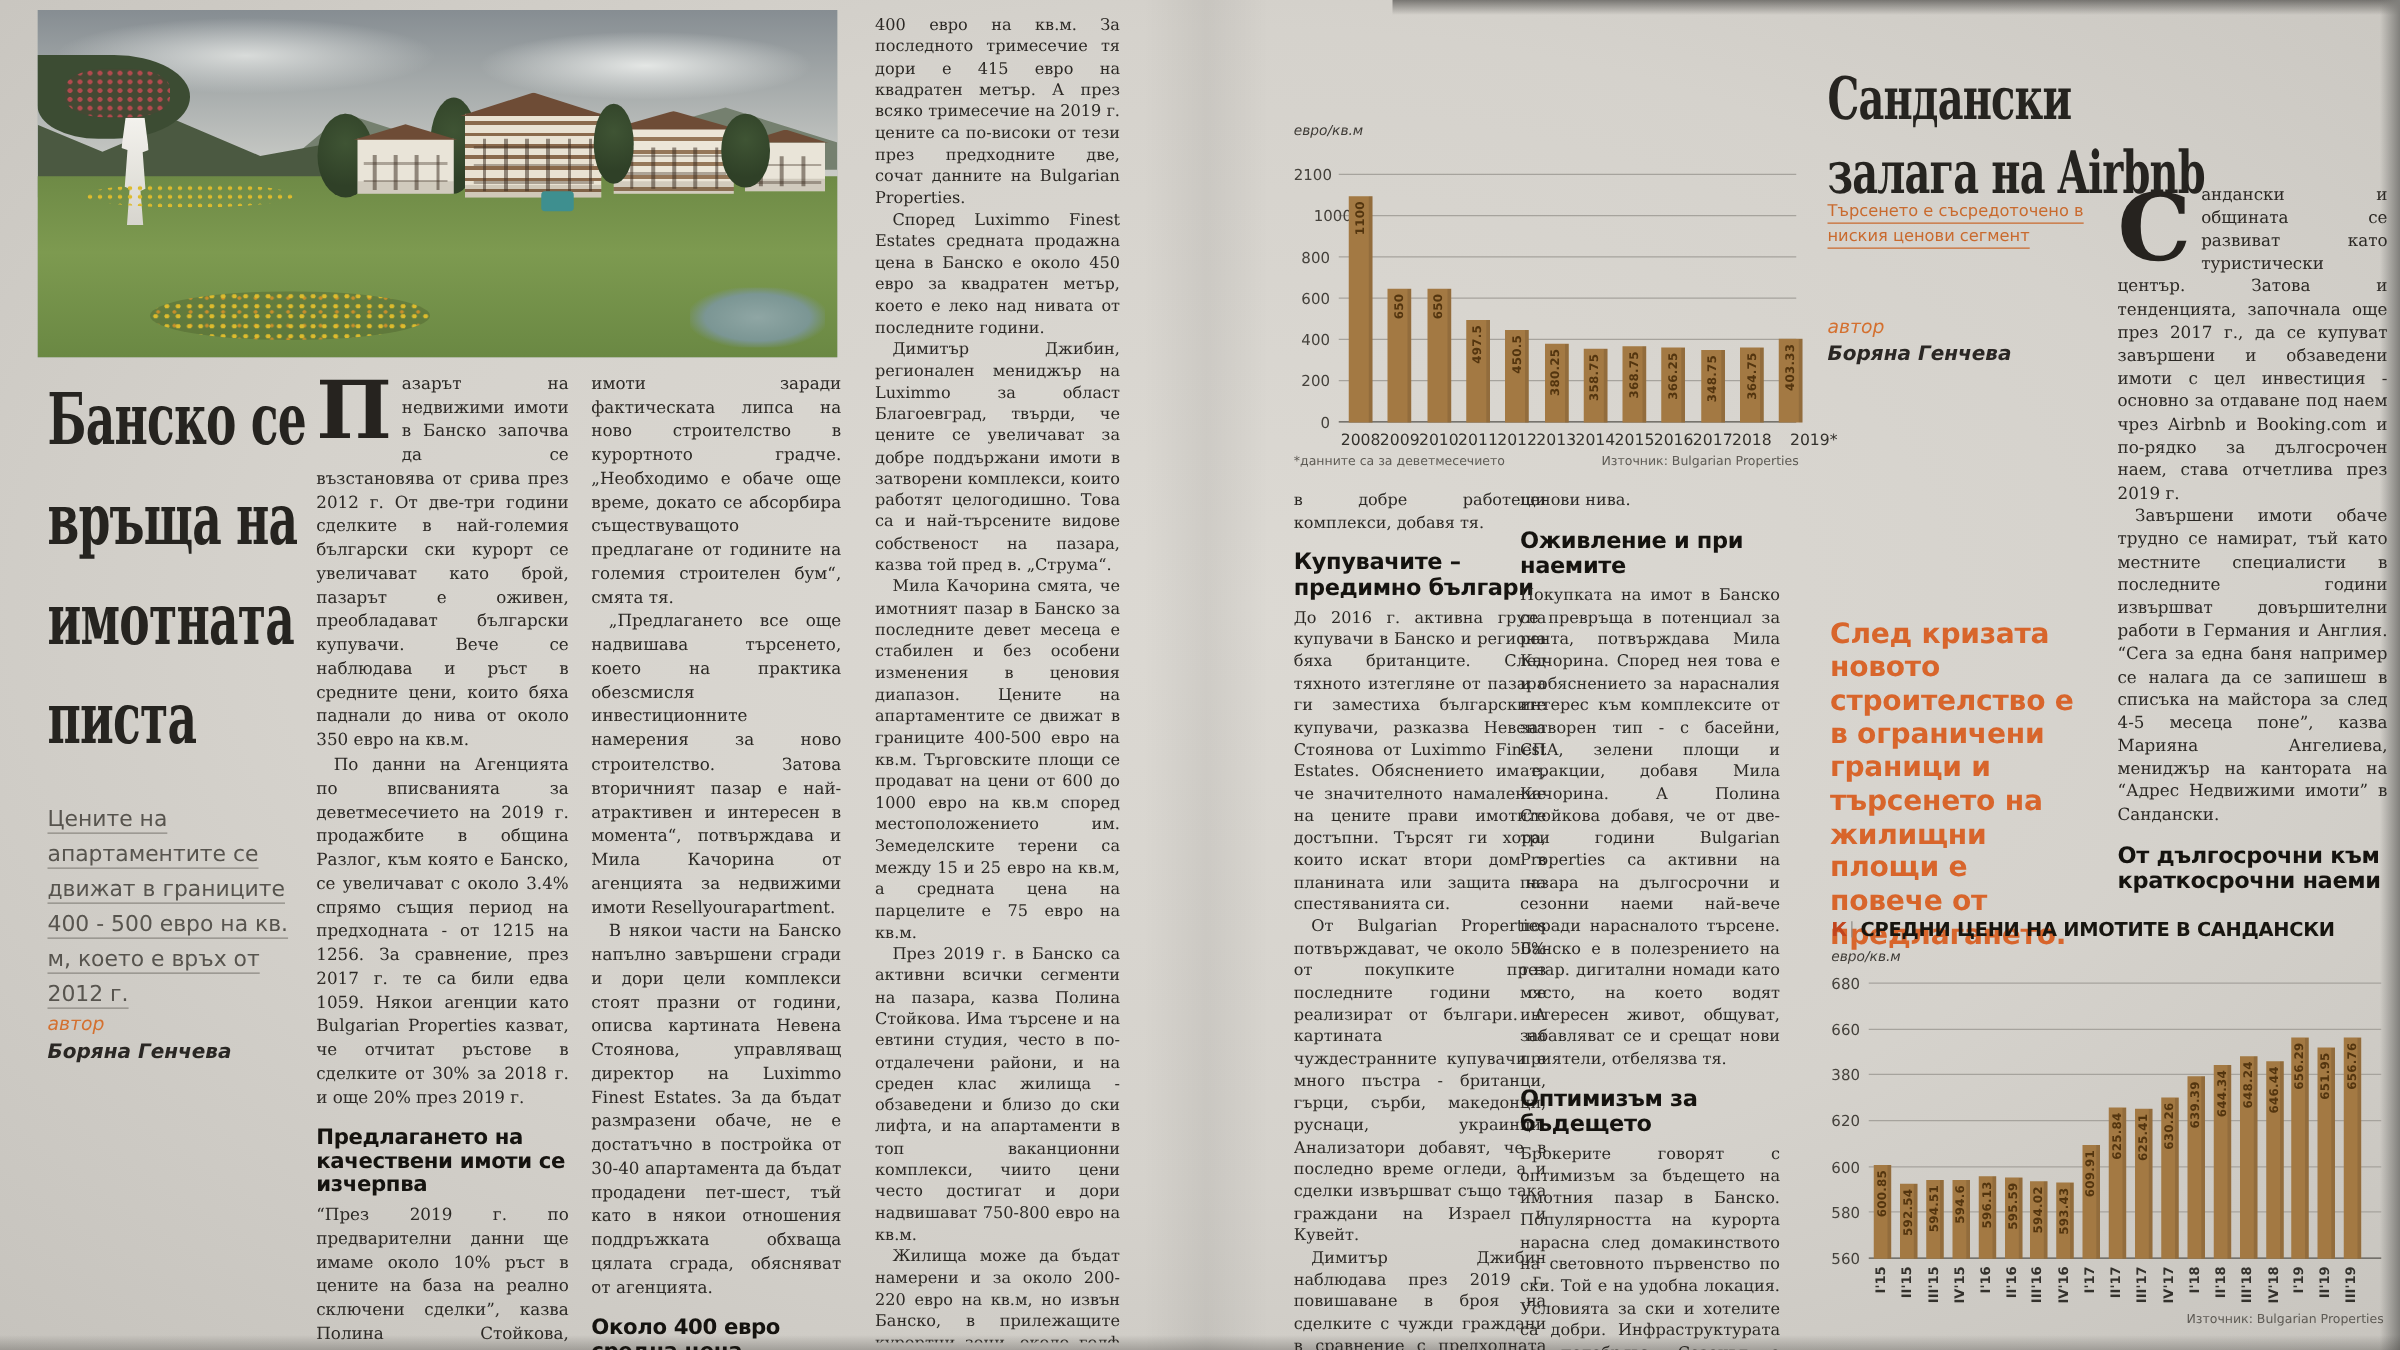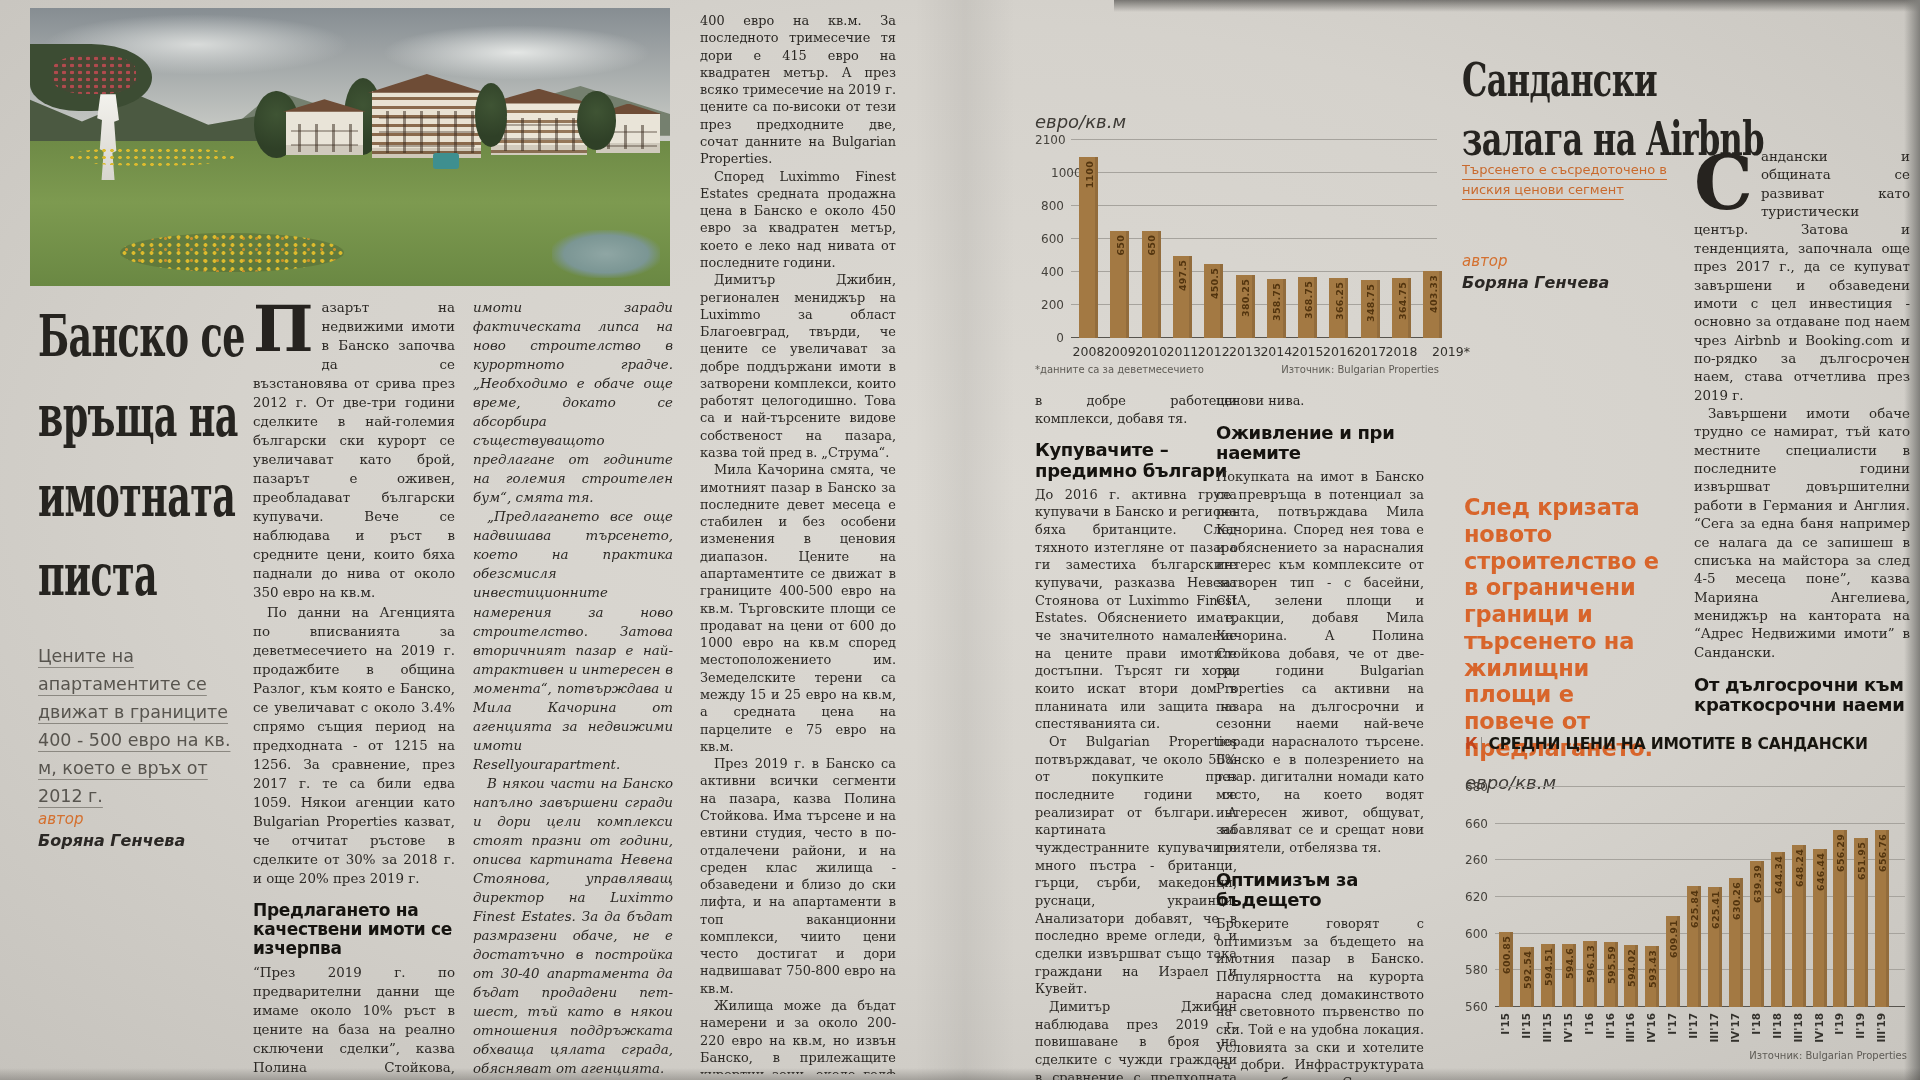--- a/index.html
+++ b/index.html
@@ -94,21 +94,21 @@
     color:#d8652b;letter-spacing:-.2px;}
 
   
   .chart{position:absolute;font-family:"DejaVu Sans",sans-serif;}
   #chart0{left:1035px;top:52px;width:412px;height:340px;}
   #chart1{left:1465px;top:735px;width:450px;height:335px;}
   .c-title{font-weight:bold;font-size:15.5px;line-height:1.2;color:#17150f;letter-spacing:-.2px;}
   .c-title .t2{display:block;padding-left:22px;}
   .kick{color:#c2441d;}
   .pipe{display:inline-block;width:1px;height:13px;background:#8f8c86;margin:0 6px 0 4px;vertical-align:-1px;}
-  .c-unit{position:absolute;font-style:italic;font-size:18px;color:#3e3b36;margin-top:13px;}
+  .c-unit{position:absolute;font-style:italic;font-size:11px;color:#3e3b36;}
   #chart0 .c-unit{top:46px;}
   #chart1 .c-unit{top:24px;}
   .c-plot{position:absolute;left:0;right:0;}
   #plot0{top:88px;height:198px;}
   #plot1{top:52px;height:220px;}
   .gridline{position:absolute;height:1px;background:#a6a39d;}
   .gridline.baseline{background:#57544e;}
   .ticklab{position:absolute;text-align:right;font-size:12px;color:#45423c;}
   .bar{position:absolute;background:#a37943;box-shadow:inset -3px 0 0 rgba(0,0,0,.10);}
   .barval{position:absolute;top:4px;left:50%;transform:translateX(-50%) rotate(180deg);writing-mode:vertical-rl;
@@ -179,21 +179,21 @@
   <div class="nm">Боряна Генчева</div>
 </div>
 
 <div class="bodycol colL" style="left:253px;top:298px;width:202px;height:782px;">
   <p><span class="dropcap">П</span><span>азарът на недвижими имоти в Банско започва да се възстановява от срива през 2012 г. От две-три години сделките в най-големия български ски курорт се увеличават като брой, пазарът е оживен, преобладават български купувачи. Вече се наблюдава и ръст в средните цени, които бяха паднали до нива от около 350 евро на кв.м.</span></p>
   <p>По данни на Агенцията по вписванията за деветмесечието на 2019 г. продажбите в община Разлог, към която е Банско, се увеличават с около 3.4% спрямо същия период на предходната - от 1215 на 1256. За сравнение, през 2017 г. те са били едва 1059. Някои агенции като Bulgarian Properties казват, че отчитат ръстове в сделките от 30% за 2018 г. и още 20% през 2019 г.</p>
   <h4 class="subhead">Предлагането на качествени имоти се изчерпва</h4>
   <p>“През 2019 г. по предварителни данни ще имаме около 10% ръст в цените на база на реално сключени сделки”, казва Полина Стойкова, изпълнителен директор на Bulgarian Properties. Обяснява го с нарастващото търсене и с изчерпващото се предлагане на качествени</p>
 </div>
 
-<div class="bodycol colL" style="left:473px;top:298px;width:200px;height:782px;font-style:italic;">
+<div class="bodycol colL" style="left:473px;top:298px;width:200px;height:782px;">
   <p>имоти заради фактическата липса на ново строителство в курортното градче. „Необходимо е обаче още време, докато се абсорбира съществуващото предлагане от годините на големия строителен бум“, смята тя.</p>
   <p>„Предлагането все още надвишава търсенето, което на практика обезсмисля инвестиционните намерения за ново строителство. Затова вторичният пазар е най-атрактивен и интересен в момента“, потвърждава и Мила Качорина от агенцията за недвижими имоти Resellyourapartment.</p>
   <p>В някои части на Банско напълно завършени сгради и дори цели комплекси стоят празни от години, описва картината Невена Стоянова, управляващ директор на Luximmo Finest Estates. За да бъдат размразени обаче, не е достатъчно в постройка от 30-40 апартамента да бъдат продадени пет-шест, тъй като в някои отношения поддръжката обхваща цялата сграда, обясняват от агенцията.</p>
   <h4 class="subhead">Около 400 евро средна цена</h4>
 
 </div>
 
 <div class="bodycol colL" id="colD" style="left:700px;top:12px;width:196px;height:1062px;">
   <p>400 евро на кв.м. За последното тримесечие тя дори е 415 евро на квадратен метър. А през всяко тримесечие на 2019 г. цените са по-високи от тези през предходните две, сочат данните на Bulgarian Properties.</p>
   <p>Според Luximmo Finest Estates средната продажна цена в Банско е около 450 евро за квадратен метър, което е леко над нивата от последните години.</p>
@@ -320,21 +320,21 @@
   <div class="c-plot" id="plot1">
       <div class="gridline baseline" style="left: 30px; right: 10px; bottom: 0px;"></div>
       <div class="ticklab" style="left: 0px; width: 23px; bottom: -7px;">560</div>
       <div class="gridline" style="left: 30px; right: 10px; bottom: 36.6667px;"></div>
       <div class="ticklab" style="left: 0px; width: 23px; bottom: 29.6667px;">580</div>
       <div class="gridline" style="left: 30px; right: 10px; bottom: 73.3333px;"></div>
       <div class="ticklab" style="left: 0px; width: 23px; bottom: 66.3333px;">600</div>
       <div class="gridline" style="left: 30px; right: 10px; bottom: 110px;"></div>
       <div class="ticklab" style="left: 0px; width: 23px; bottom: 103px;">620</div>
       <div class="gridline" style="left: 30px; right: 10px; bottom: 146.667px;"></div>
-      <div class="ticklab" style="left: 0px; width: 23px; bottom: 139.667px;">260</div>
+      <div class="ticklab" style="left: 0px; width: 23px; bottom: 139.667px;">380</div>
       <div class="gridline" style="left: 30px; right: 10px; bottom: 183.333px;"></div>
       <div class="ticklab" style="left: 0px; width: 23px; bottom: 176.333px;">660</div>
       <div class="gridline" style="left: 30px; right: 10px; bottom: 220px;"></div>
       <div class="ticklab" style="left: 0px; width: 23px; bottom: 213px;">680</div>
       <div class="bar" style="left: 34px; width: 14px; height: 74.8917px; bottom: 0px;">
         <span class="barval">600.85</span>
       </div>
       <div class="xlab-v" style="left: 34px; top: 226px;">I'15</div>
       <div class="bar" style="left: 54.9px; width: 14px; height: 59.6567px; bottom: 0px;">
         <span class="barval">592.54</span>

